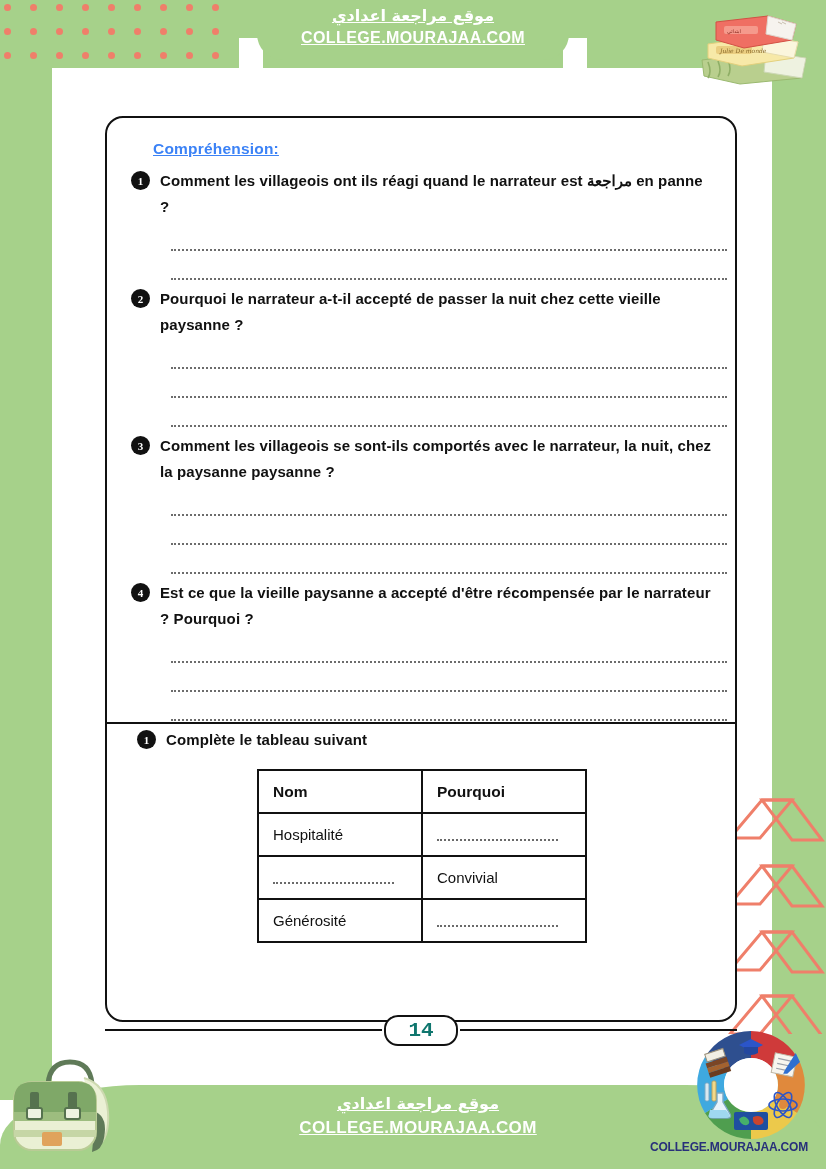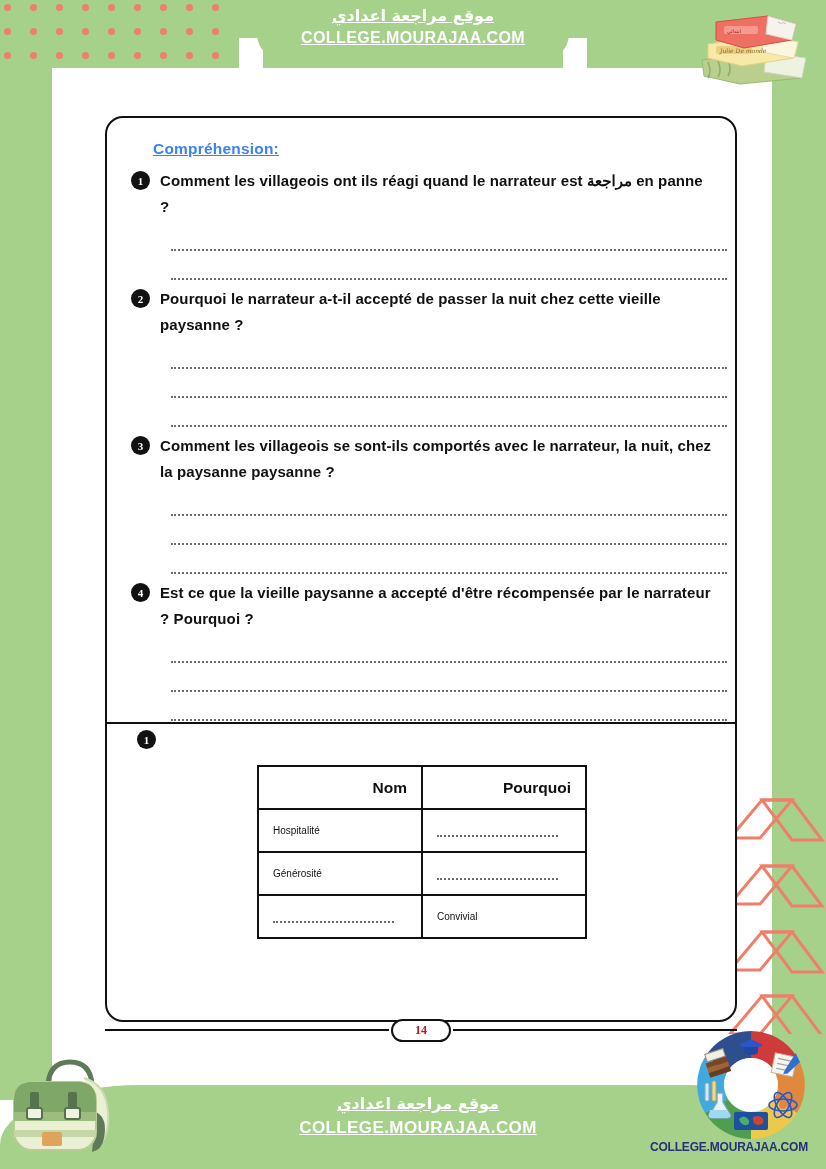--- a/index.html
+++ b/index.html
@@ -123,40 +123,40 @@
   
   .tbl-wrap{display:flex;justify-content:center;margin-top:16px;}
   table.vocab{
     border-collapse:collapse;width:330px;
     table-layout:fixed;
   }
   table.vocab th, table.vocab td{
     border:2px solid #111;
     height:41px;
     padding:0 14px;
-    font-size:10px;color:#111;
+    font-size:15px;color:#111;
     vertical-align:middle;
   }
-  table.vocab th{font-weight:bold;text-align:right;font-size:15.5px;}
+  table.vocab th{font-weight:bold;text-align:left;font-size:15.5px;}
   table.vocab td{text-align:left;font-weight:normal;}
   .dots-cell{
     display:inline-block;width:90%;
     border-bottom:2px dotted #6a6a6a;height:13px;
   }
 
   
   .pagenum-wrap{
     position:absolute;left:105px;top:1013px;width:632px;height:34px;z-index:7;
     display:flex;align-items:center;justify-content:center;
   }
   .pagerule{flex:1;height:2px;background:#111;}
   .pagebadge{
     border:2px solid #111;border-radius:14px;background:#fff;
-    padding:2px 22px;font-size:12px;font-weight:bold;color:#b91c1c;
-    font-family:Liberation Serif, serif;margin:0 2px;
+    padding:2px 22px;font-size:21px;font-weight:bold;color:#0f766e;
+    font-family:Liberation Mono, monospace;margin:0 2px;
   }
 
   
   .footer-title{
     position:absolute;left:253px;top:1092px;width:330px;height:56px;
     z-index:8;text-align:center;color:#ffffff;
   }
   .footer-title .ar{
     font-size:16px;font-weight:bold;text-decoration:underline;
     line-height:24px;direction:rtl;font-family:"DejaVu Sans", sans-serif;
@@ -312,42 +312,43 @@
       </div>
 
   </div>
 
   <div class="divider"></div>
 
   <div class="sheet-inner" style="padding-top:0;">
 
     <div class="q" style="margin-left:6px;">
       <div class="bullet">1</div>
+      <div class="qtext">Complète le tableau suivant</div>
     </div>
 
     <div class="tbl-wrap">
       <table class="vocab">
         <thead>
           <tr>
             <th>Nom</th>
             <th>Pourquoi</th>
           </tr>
         </thead>
         <tbody id="vocab-body">
             <tr>
               <td>Hospitalité</td>
               <td><span class="dots-cell"></span></td>
             </tr>
             <tr>
+              <td><span class="dots-cell"></span></td>
+              <td>Convivial</td>
+            </tr>
+            <tr>
               <td>Générosité</td>
               <td><span class="dots-cell"></span></td>
-            </tr>
-            <tr>
-              <td><span class="dots-cell"></span></td>
-              <td>Convivial</td>
             </tr>
           </tbody>
       </table>
     </div>
   </div>
 </div>
 
 <div class="pagenum-wrap">
   <div class="pagerule"></div>
   <div class="pagebadge">14</div>

